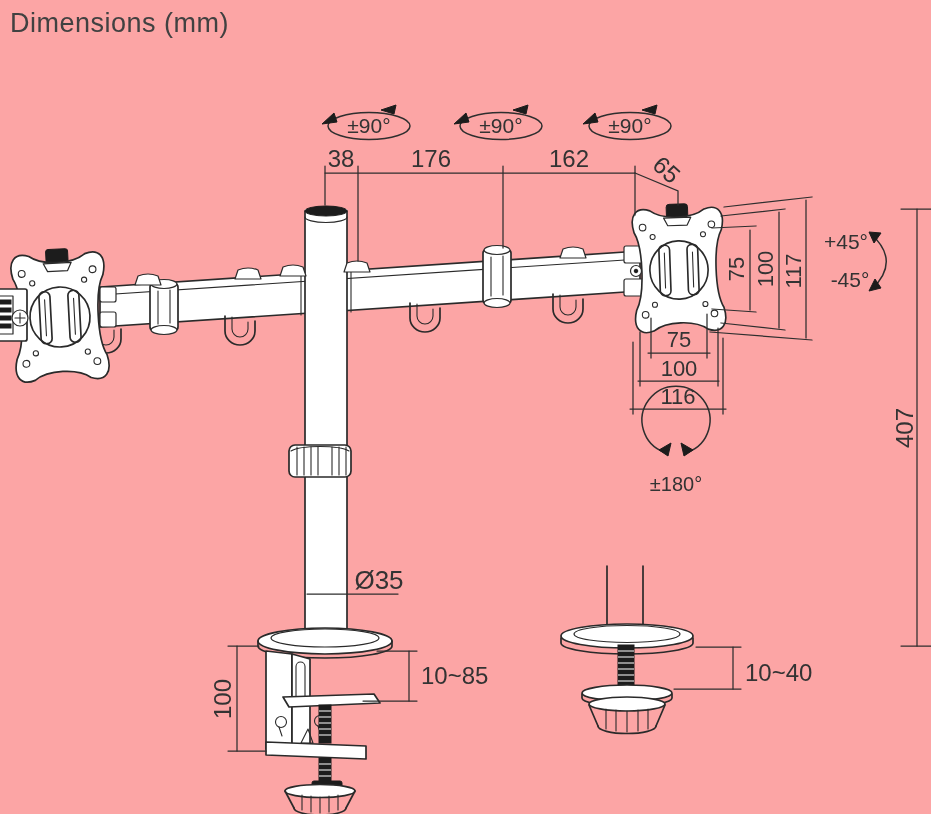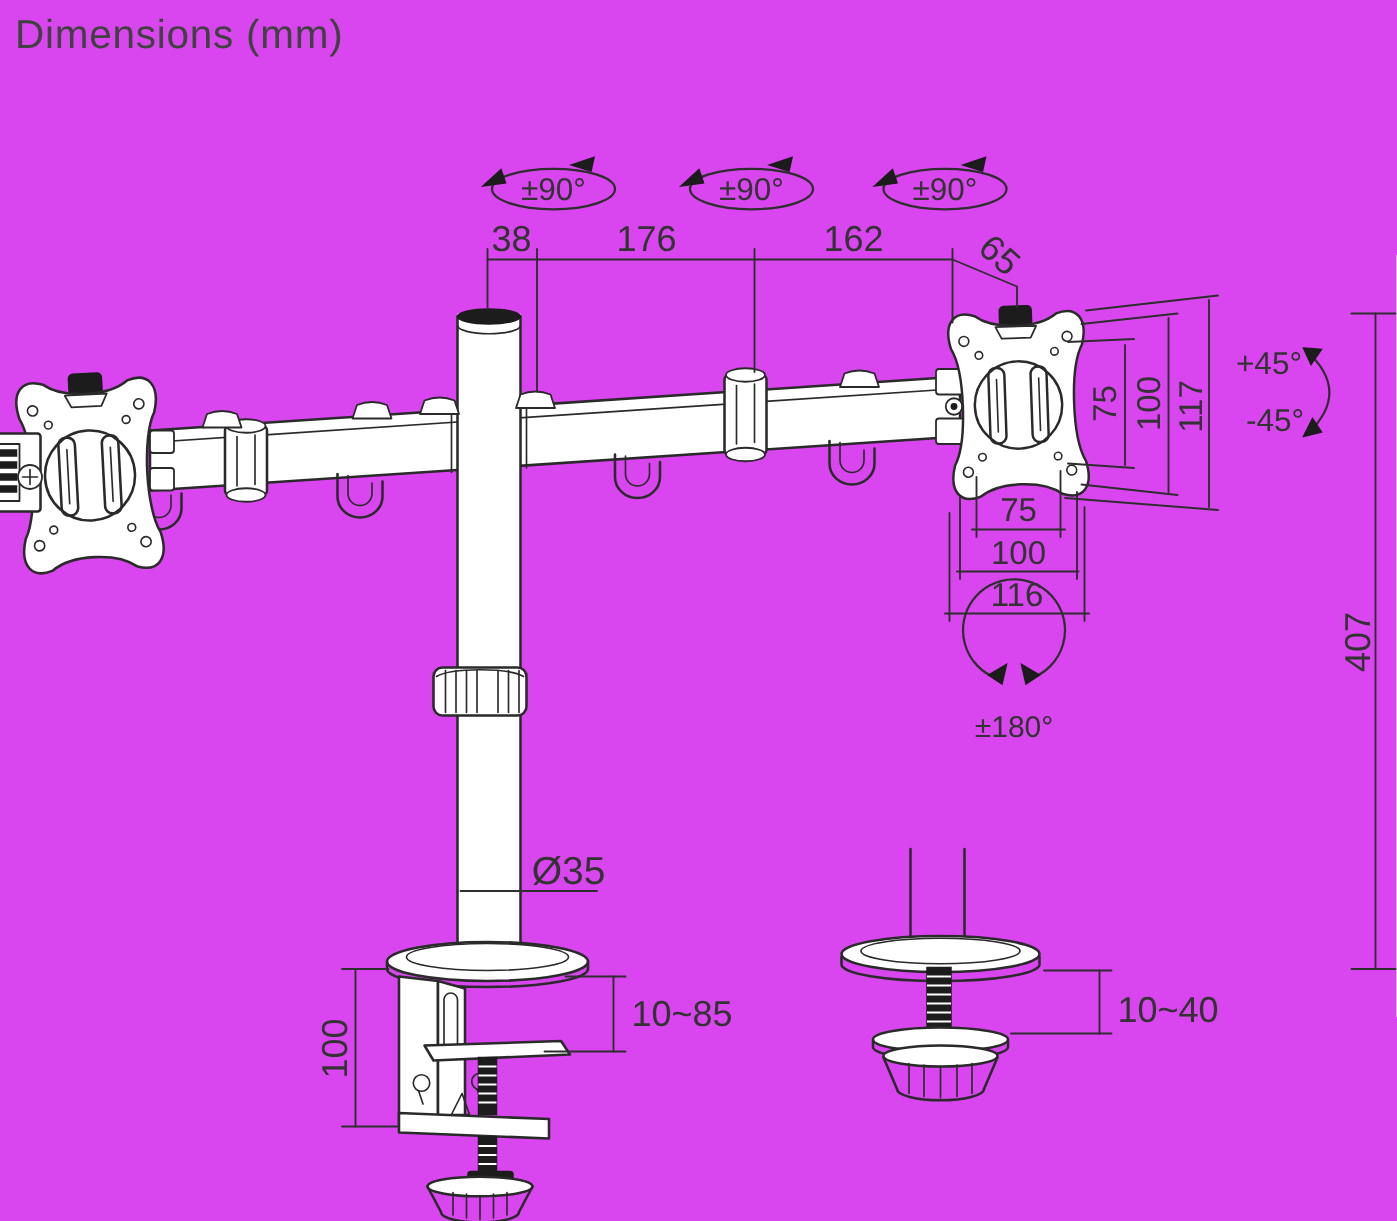--- a/index.html
+++ b/index.html
@@ -1,16 +1,16 @@
 <!DOCTYPE html>
 <html><head>
 <meta charset="utf-8">
 <style>
   html,body{margin:0;padding:0;background:#ffffff;}
-  .stage{position:relative;width:931px;height:814px;background:#d946ef;overflow:hidden;
+  .stage{position:relative;width:931px;height:814px;background:#fca5a5;overflow:hidden;
          font-family:"Liberation Sans",sans-serif;}
   svg{position:absolute;left:0;top:0;}
   .ln{fill:none;stroke:#2a2a2a;stroke-width:1.7;stroke-linecap:round;stroke-linejoin:round;}
   .lt{fill:none;stroke:#2a2a2a;stroke-width:1.1;stroke-linecap:round;stroke-linejoin:round;}
   .fw{fill:#ffffff;stroke:#2a2a2a;stroke-width:1.7;stroke-linejoin:round;}
   .fwt{fill:#ffffff;stroke:#2a2a2a;stroke-width:1.2;stroke-linejoin:round;}
   .fd{fill:#1c1c1c;stroke:#1c1c1c;stroke-width:1;}
   .dim{fill:none;stroke:#2e2e2e;stroke-width:1.25;stroke-linecap:round;}
   .thr{fill:none;stroke:#ffffff;stroke-width:1.2;}
   text{fill:#333333;}

